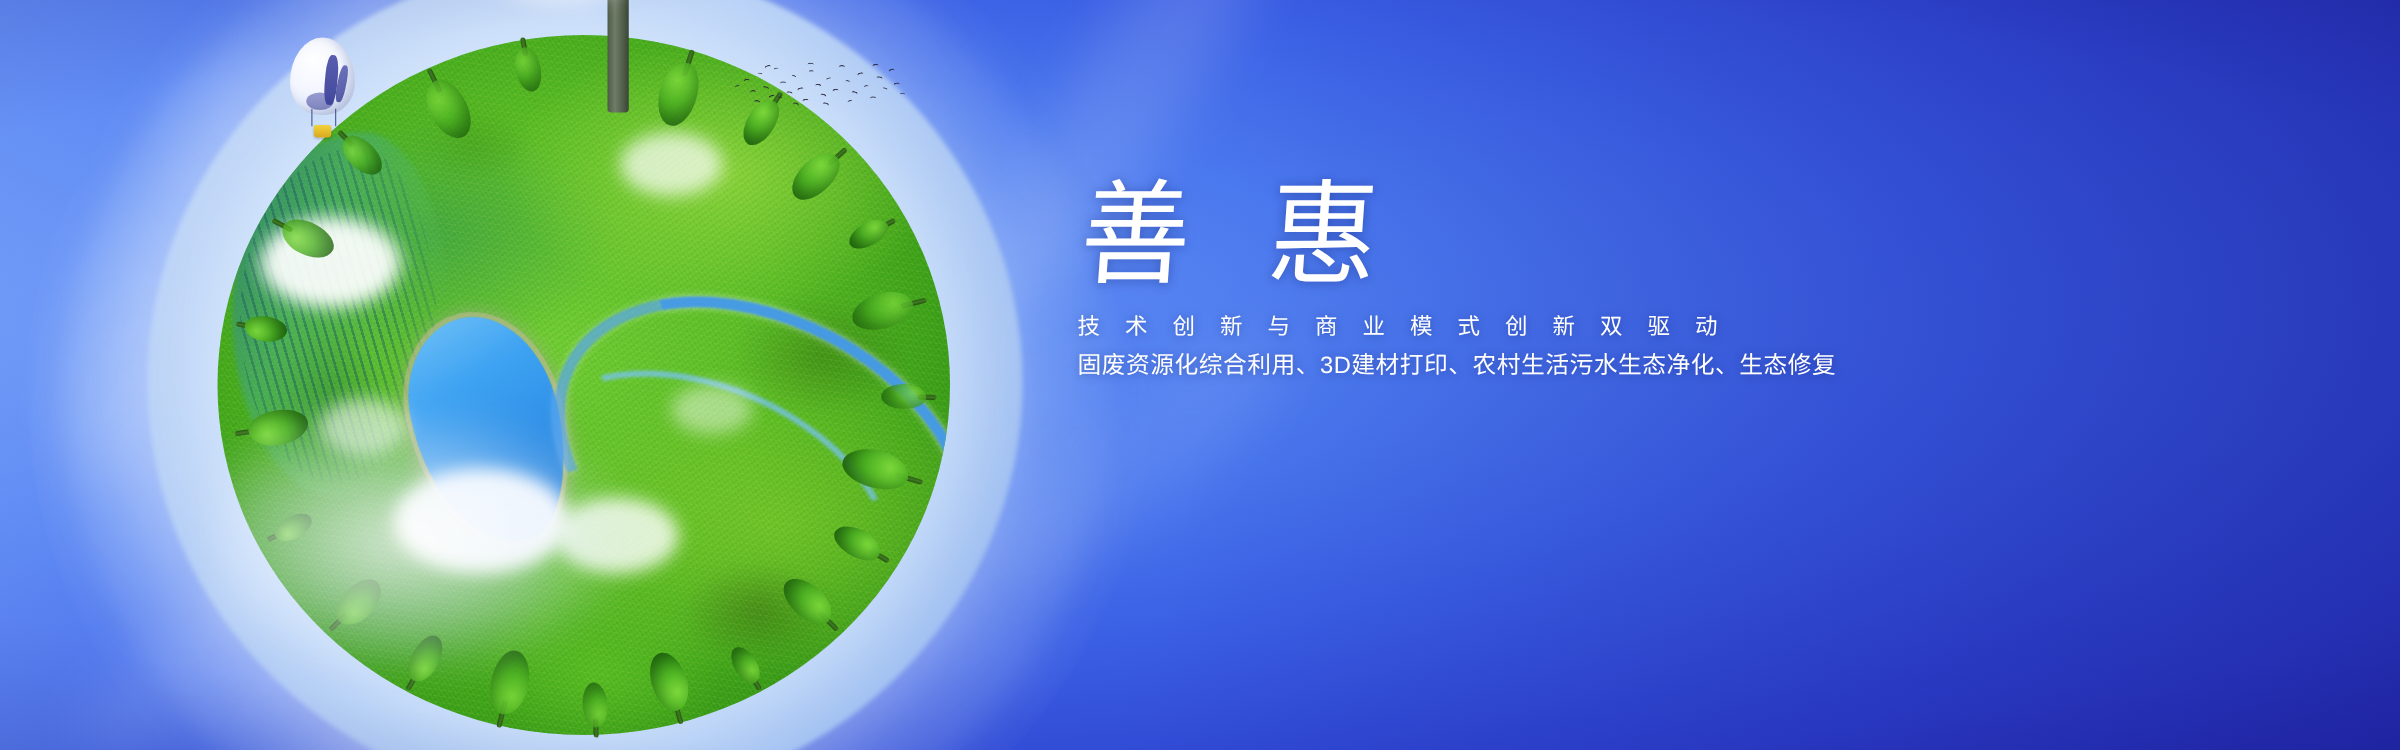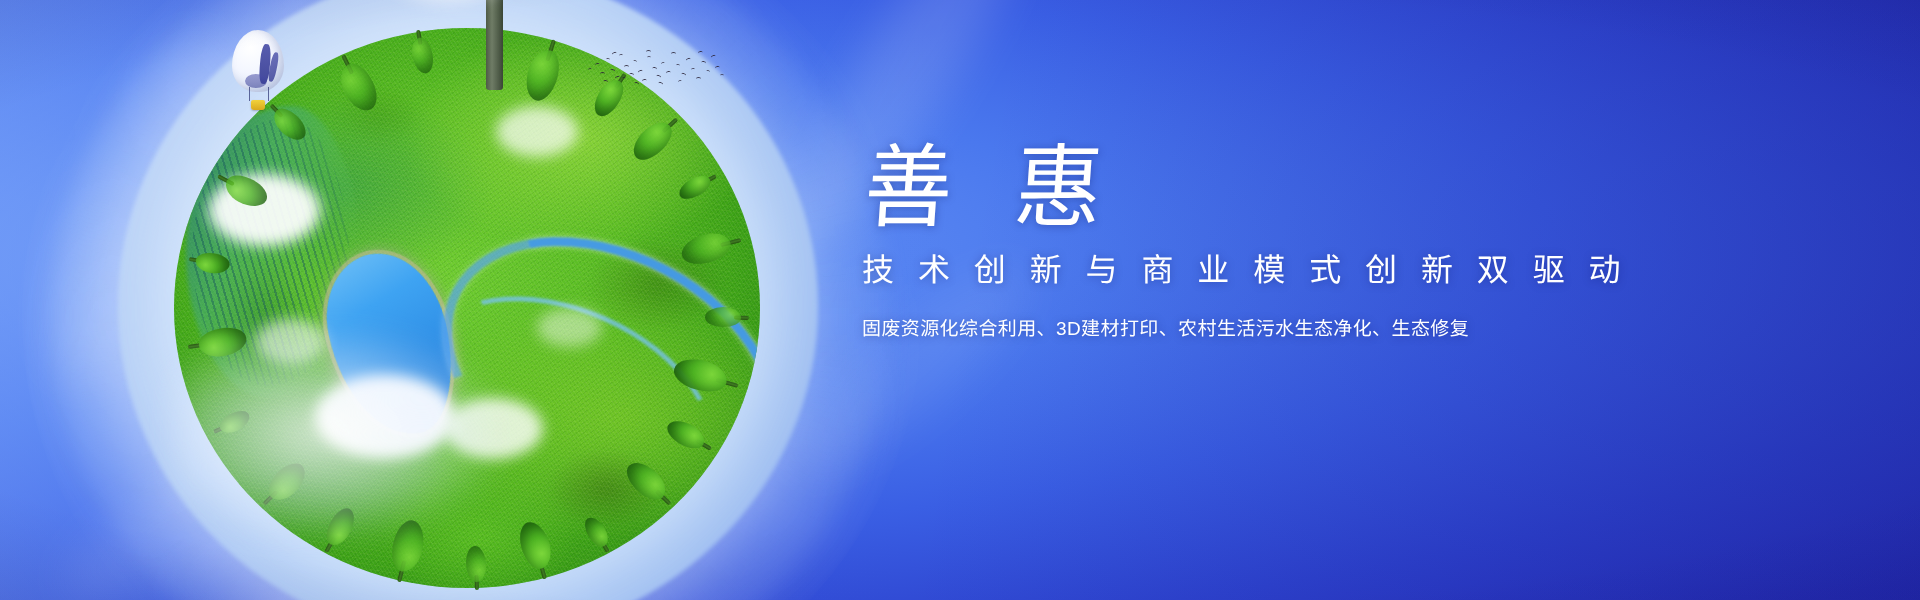--- a/index.html
+++ b/index.html
@@ -311,28 +311,28 @@
     font-weight:400;
     letter-spacing:7px;
     padding-bottom:13px;
     margin-left:6px;
     display:inline-block;
   }
   .hl-gap{display:inline-block;width:66px;}
 
   .subtitle{
     margin-top:20px;
-    font-size:32px;
+    font-size:18px;
     font-weight:400;
     letter-spacing:7.5px;
     line-height:1.25;
     white-space:nowrap;
   }
   .desc{
-    margin-top:27px;
+    margin-top:8px;
     font-size:19px;
     font-weight:400;
     letter-spacing:.4px;
     line-height:1.3;
     white-space:nowrap;
   }
   .cta-row{margin-top:26px;}
   .cta{
     display:inline-flex;align-items:center;justify-content:center;
     gap:9px;

